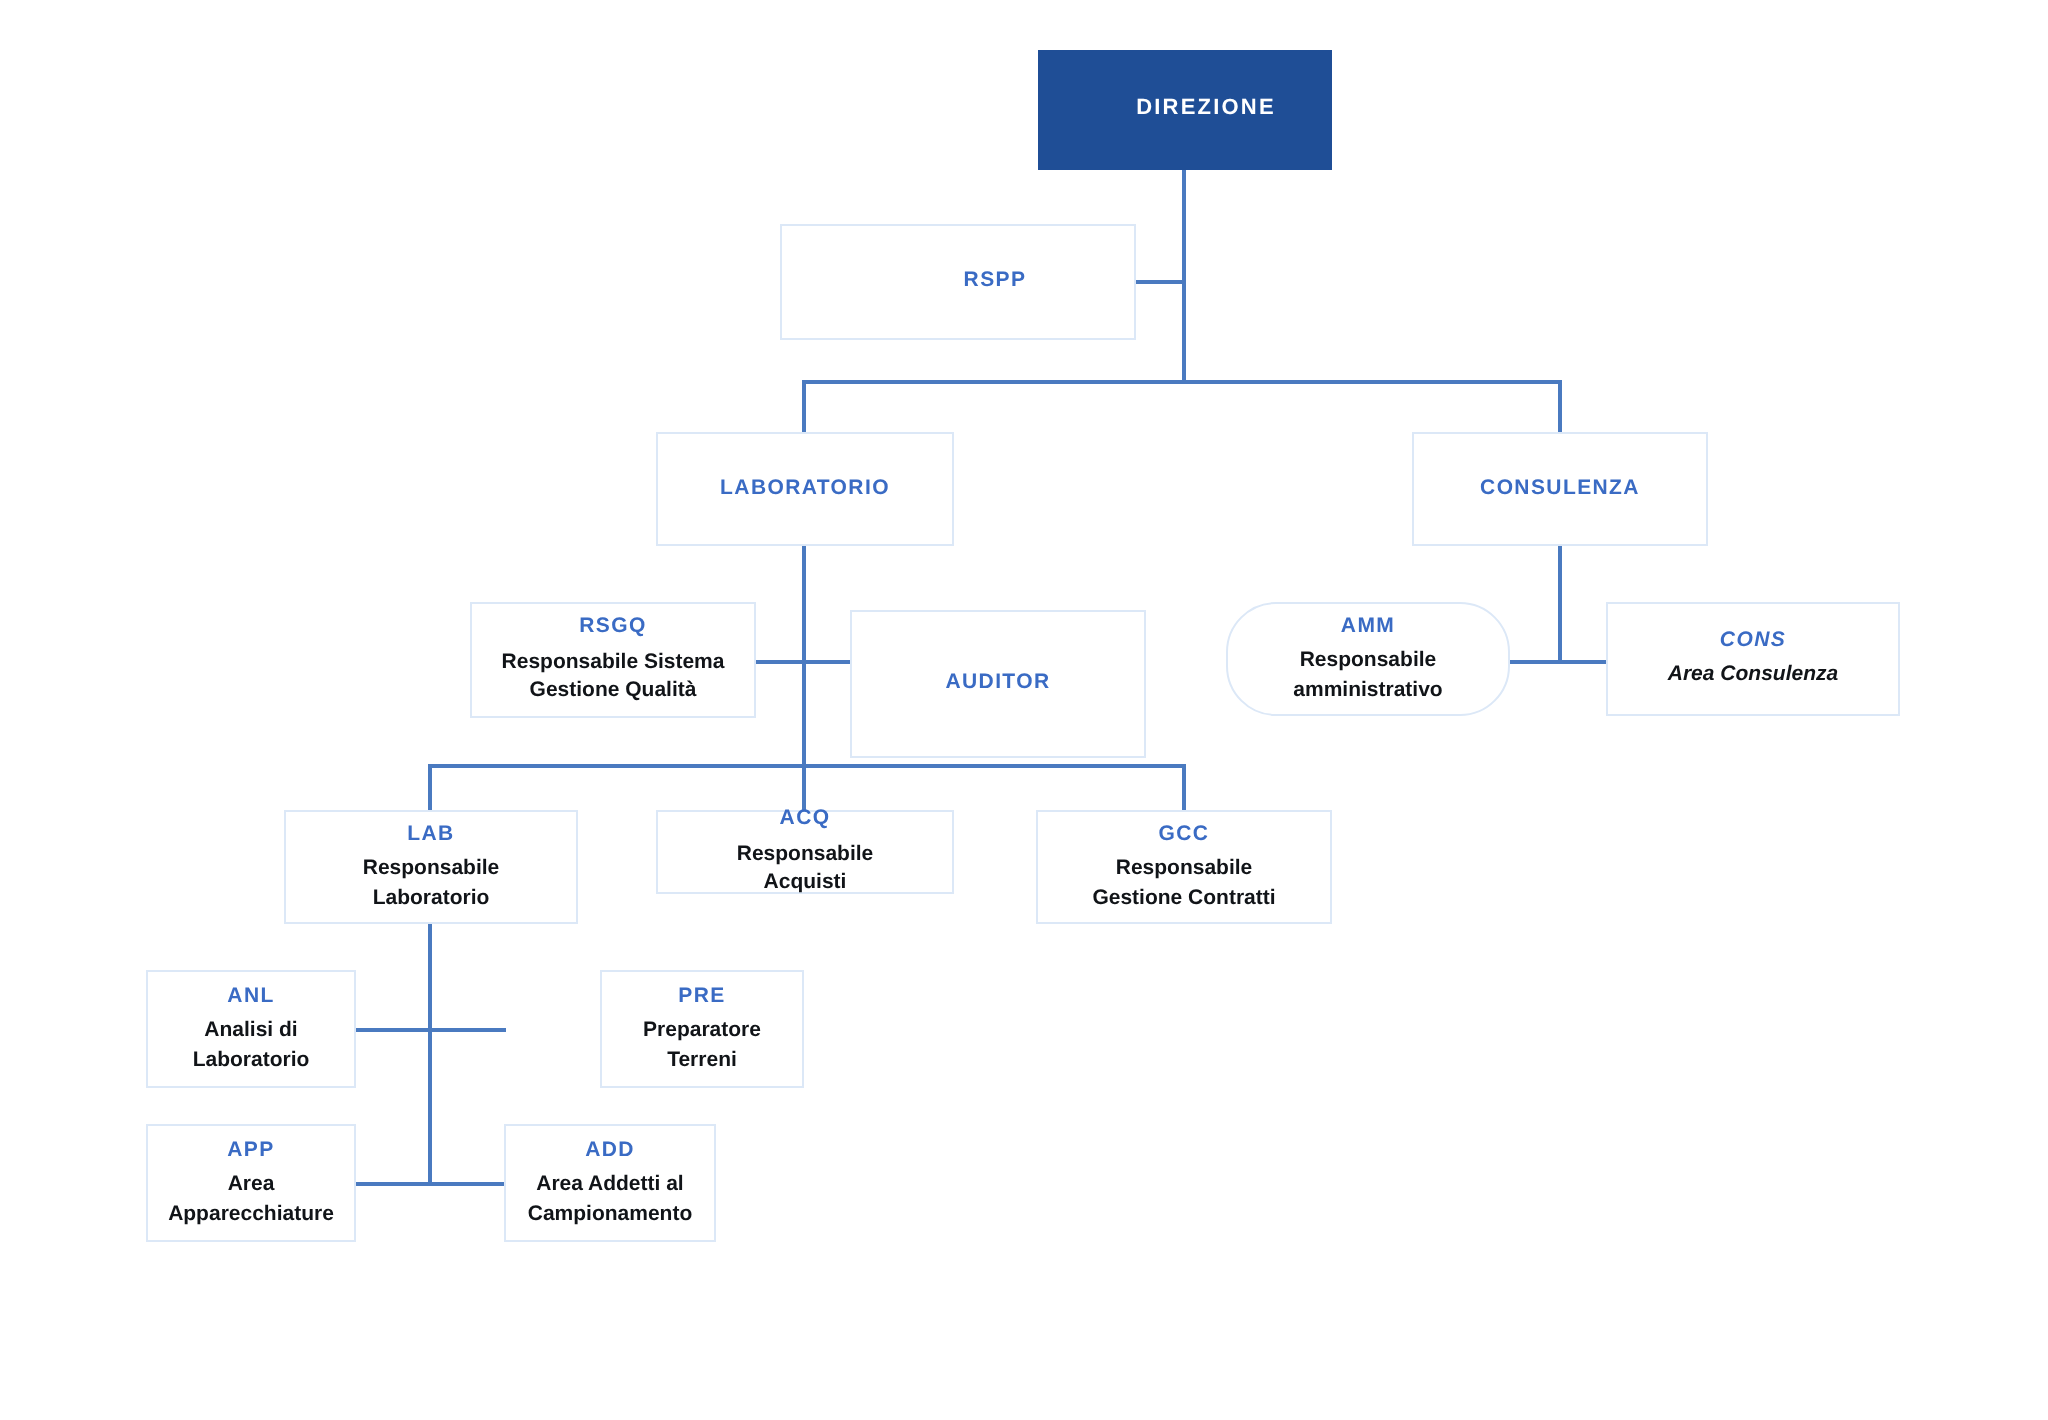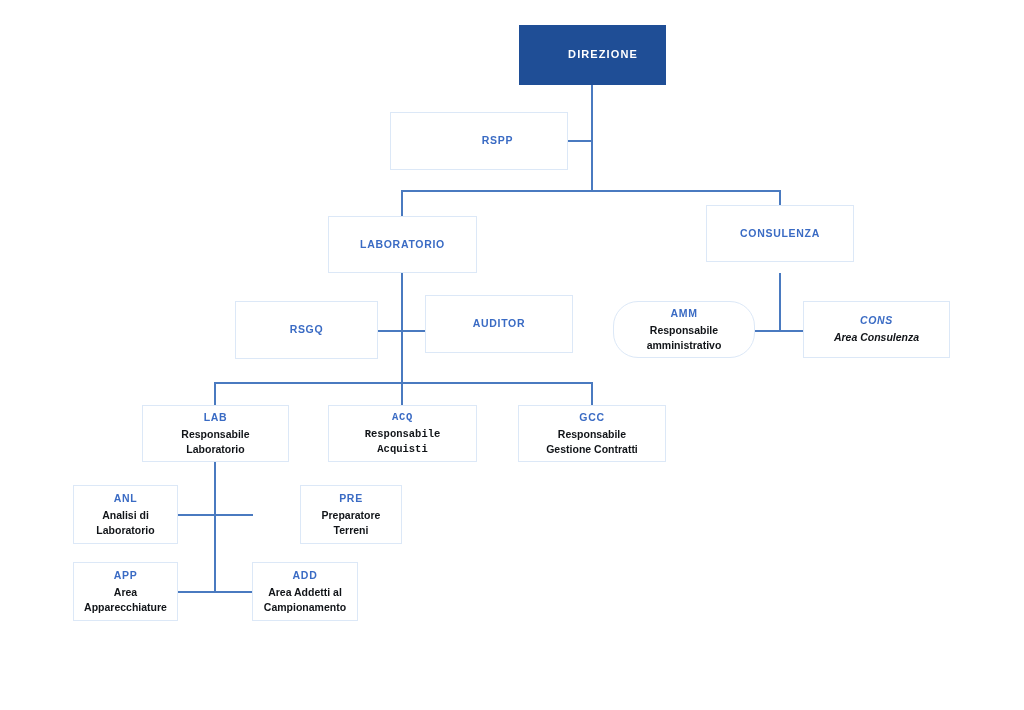--- a/index.html
+++ b/index.html
@@ -120,50 +120,51 @@
 
   <div class="node" style="left:390px; top:112px; width:178px; height:58px;padding-left:43px;">
     <div class="code">RSPP</div>
   </div>
 
   <div class="node" style="left:328px; top:216px; width:149px; height:57px;">
     <div class="code">LABORATORIO</div>
 
   </div>
 
-  <div class="node" style="left:706px; top:205px; width:148px; height:57px;">
+  <div class="node" style="left:706px; top:216px; width:148px; height:57px;">
     <div class="code">CONSULENZA</div>
 
   </div>
 
   <div class="node" style="left:235px; top:301px; width:143px; height:58px;">
     <div class="code">RSGQ</div>
+    <div class="desc">Responsabile Sistema<br>Gestione Qualità</div>
   </div>
 
-  <div class="node" style="left:425px; top:295px; width:148px; height:58px;">
+  <div class="node" style="left:425px; top:305px; width:148px; height:74px;">
     <div class="code">AUDITOR</div>
 
   </div>
 
   <div class="node" style="left:613px; top:301px; width:142px; height:57px;border-radius:25px;">
     <div class="code">AMM</div>
     <div class="desc">Responsabile<br>amministrativo</div>
   </div>
 
   <div class="node" style="left:803px; top:301px; width:147px; height:57px;font-style:italic;">
     <div class="code">CONS</div>
     <div class="desc">Area Consulenza</div>
   </div>
 
   <div class="node" style="left:142px; top:405px; width:147px; height:57px;">
     <div class="code">LAB</div>
     <div class="desc">Responsabile<br>Laboratorio</div>
   </div>
 
-  <div class="node" style="left:328px; top:405px; width:149px; height:57px;font-family:Liberation Mono, monospace;">
+  <div class="node" style="left:328px; top:405px; width:149px; height:42px;">
     <div class="code">ACQ</div>
     <div class="desc">Responsabile<br>Acquisti</div>
   </div>
 
   <div class="node" style="left:518px; top:405px; width:148px; height:57px;">
     <div class="code">GCC</div>
     <div class="desc">Responsabile<br>Gestione Contratti</div>
   </div>
 
   <div class="node" style="left:73px; top:485px; width:105px; height:59px;">

